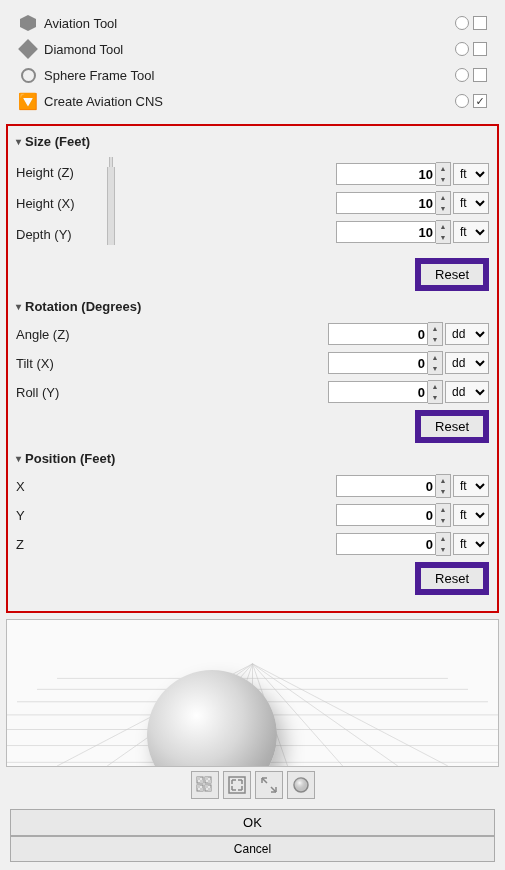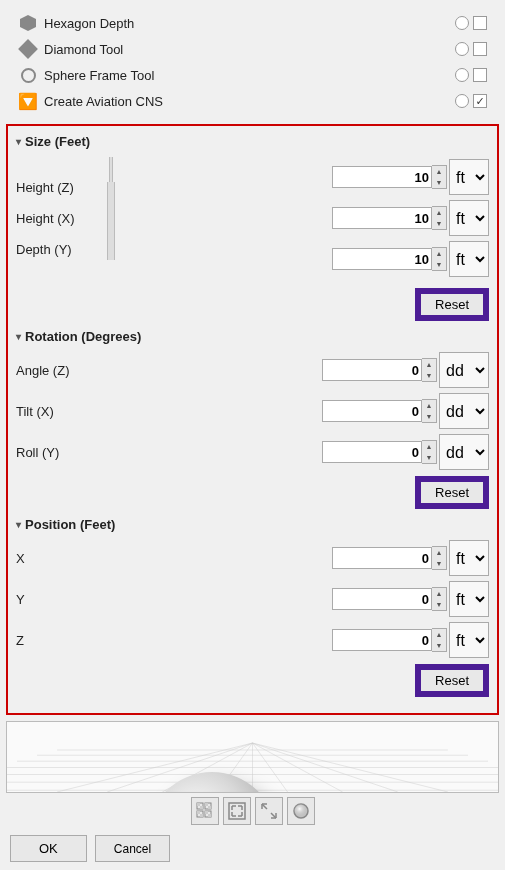--- a/index.html
+++ b/index.html
@@ -145,24 +145,24 @@
       border: none;
       font-size: 7px;
       cursor: pointer;
       display: flex;
       align-items: center;
       justify-content: center;
       padding: 0;
       color: #555;
     }
     .unit-select {
-      height: 36px;
+      height: 22px;
       border: 1px solid #aaa;
       background: #f8f8f8;
-      font-size: 16px;
+      font-size: 12px;
       padding: 0 2px;
       cursor: pointer;
       outline: none;
       margin-left: 2px;
     }
 
     .reset-row {
       display: flex;
       justify-content: flex-end;
       margin-top: 6px;
@@ -202,22 +202,22 @@
       display: flex;
       align-items: center;
       justify-content: center;
       font-size: 14px;
     }
 
     
     .dialog-footer {
       display: flex;
       justify-content: flex-start;
-      gap: 8px;
       padding: 6px 4px 2px 4px;
+      flex-direction: column;
     }
     .ok-btn {
       padding: 5px 28px;
       background: #e8e8e8;
       border: 1px solid #aaa;
       font-size: 13px;
       cursor: pointer;
     }
     .cancel-btn {
       padding: 5px 18px;
@@ -258,21 +258,21 @@
 </head>
 <body>
 
 <div class="main-container">
 
   <div class="tool-list">
     <div class="tool-item">
       <div class="tool-icon">
         <div class="hex-icon"></div>
       </div>
-      <span class="tool-name">Hexagon Depth</span>
+      <span class="tool-name">Aviation Tool</span>
       <div class="tool-radio-check">
         <div class="radio-circle"></div>
         <div class="check-box"></div>
       </div>
     </div>
     <div class="tool-item">
       <div class="tool-icon">
         <div class="diamond-icon"></div>
       </div>
       <span class="tool-name">Diamond Tool</span>

